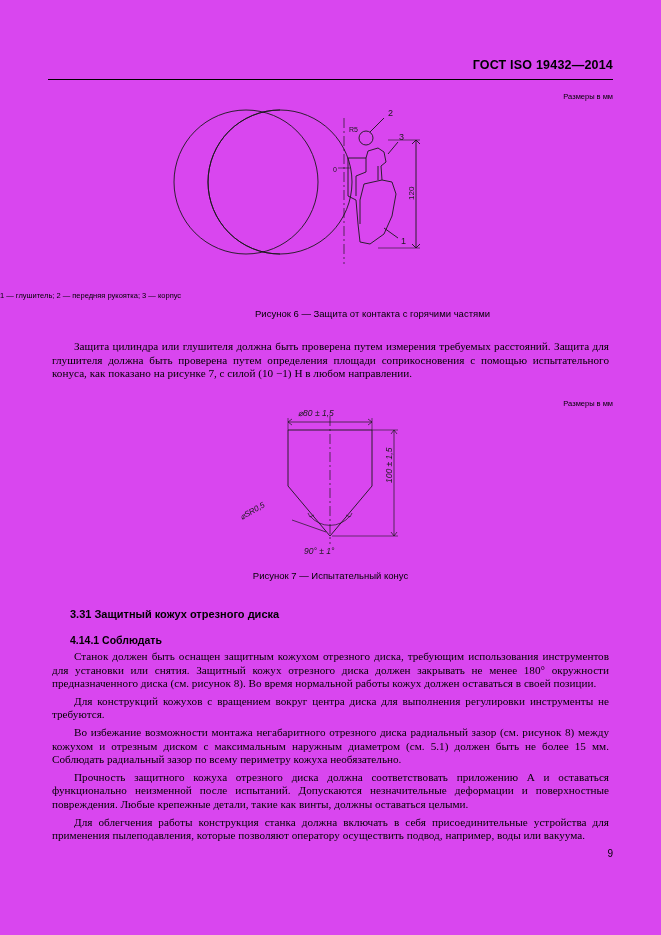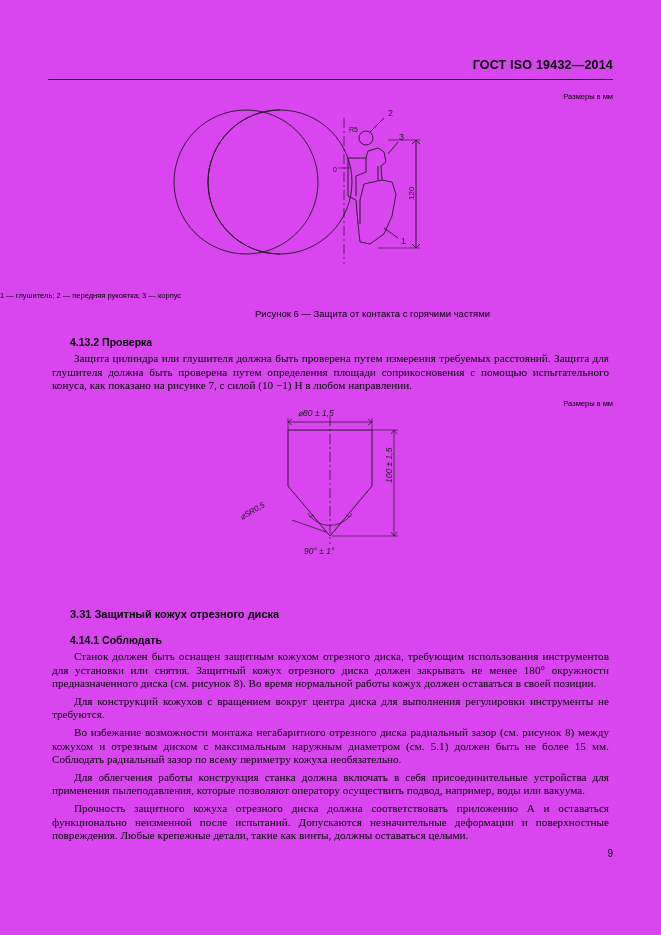--- a/index.html
+++ b/index.html
@@ -186,21 +186,20 @@
         <text x="301" y="28" font-size="7">R5</text>
         <text x="285" y="68" font-size="7">0</text>
       </g>
     </svg>
   </div>
 
   <div class="fig6-legend">1 — глушитель; 2 — передняя рукоятка; 3 — корпус</div>
   <div class="fig6-title">Рисунок 6 — Защита от контакта с горячими частями</div>
 
   <div class="block b-413">
-    <div class="h-sub">4.13.2 Проверка</div>
     <p class="para">Защита цилиндра или глушителя должна быть проверена путем измерения требуемых расстояний. Защита для глушителя должна быть проверена путем определения площади соприкосновения с помощью испытательного конуса, как показано на рисунке 7, с силой (10 −1) Н в любом направлении.</p>
   </div>
 
   <div class="dims-note n2">Размеры в мм</div>
 
   <div class="fig7">
     <svg width="300" height="160" viewBox="0 0 300 160">
       <g fill="none" stroke="#1a1a1a" stroke-width="0.9">
 
         <path d="M 108 22 L 192 22 L 192 78 L 150 128 L 108 78 Z"></path>
@@ -227,27 +226,28 @@
       </g>
       <g fill="#1a1a1a" font-size="8.5">
         <text x="118" y="8">⌀80 ± 1,5</text>
         <text x="212" y="75" transform="rotate(-90 212 75)">100 ± 1,5</text>
         <text x="62" y="112" transform="rotate(-30 62 112)" font-size="8">⌀SR0,5</text>
         <text x="124" y="146">90° ± 1°</text>
       </g>
     </svg>
   </div>
 
+  <div class="fig7-title">Рисунок 7 — Испытательный конус</div>
 
   <div class="block b-414">
     <div class="h-sec">3.31 Защитный кожух отрезного диска</div>
     <div style="height:8px"></div>
     <div class="h-sub">4.14.1 Соблюдать</div>
     <p class="para">Станок должен быть оснащен защитным кожухом отрезного диска, требующим использования инструментов для установки или снятия. Защитный кожух отрезного диска должен закрывать не менее 180° окружности предназначенного диска (см. рисунок 8). Во время нормальной работы кожух должен оставаться в своей позиции.</p>
     <p class="para">Для конструкций кожухов с вращением вокруг центра диска для выполнения регулировки инструменты не требуются.</p>
     <p class="para">Во избежание возможности монтажа негабаритного отрезного диска радиальный зазор (см. рисунок 8) между кожухом и отрезным диском с максимальным наружным диаметром (см. 5.1) должен быть не более 15 мм. Соблюдать радиальный зазор по всему периметру кожуха необязательно.</p>
+    <p class="para">Прочность защитного кожуха отрезного диска должна соответствовать приложению А и оставаться функционально неизменной после испытаний. Допускаются незначительные деформации и поверхностные повреждения. Любые крепежные детали, такие как винты, должны оставаться целыми.</p>
     <p class="para">Для облегчения работы конструкция станка должна включать в себя присоединительные устройства для применения пылеподавления, которые позволяют оператору осуществить подвод, например, воды или вакуума.</p>
-    <p class="para">Прочность защитного кожуха отрезного диска должна соответствовать приложению А и оставаться функционально неизменной после испытаний. Допускаются незначительные деформации и поверхностные повреждения. Любые крепежные детали, такие как винты, должны оставаться целыми.</p>
   </div>
 
   <div class="page-num">9</div>
 
 </div>
 
 </body></html>

